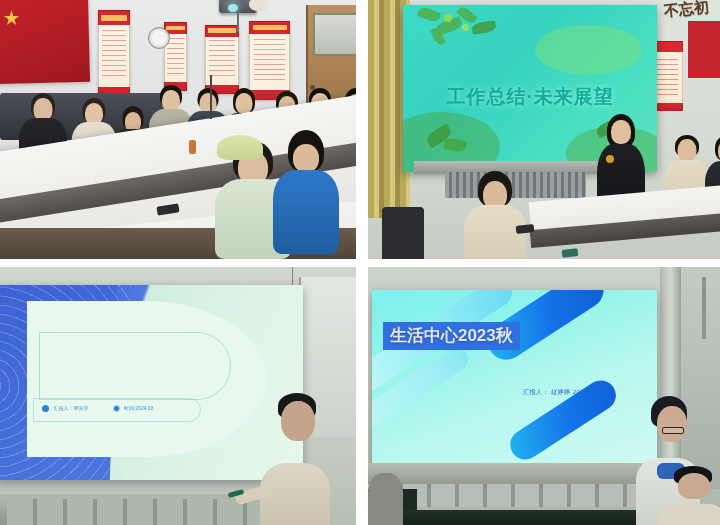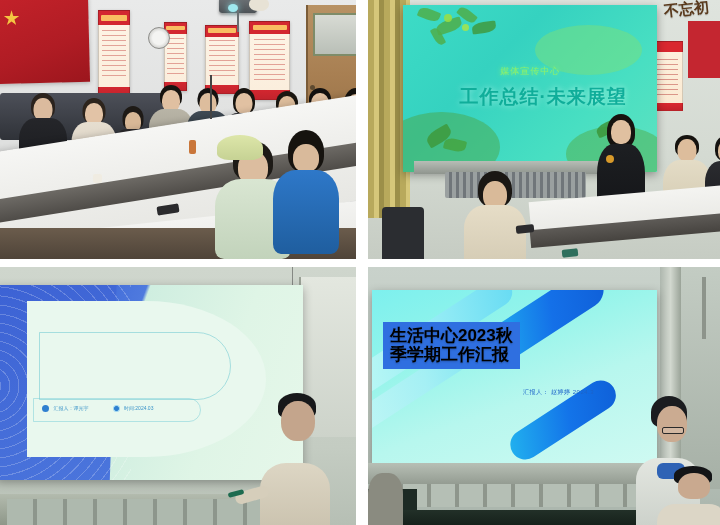--- a/index.html
+++ b/index.html
@@ -125,21 +125,21 @@
   .p4-bar{position:absolute;border-radius:999px;}
   .p4-bar.b1{left:38%;top:4%;width:46%;height:21%;
      background:linear-gradient(115deg,#21b7f0 0%,#1470e8 55%,#0f5fd8 100%);transform:rotate(-33deg);}
   .p4-bar.b2{left:-12%;top:18%;width:66%;height:16%;
      background:linear-gradient(115deg,#c7fbf6 0%,#8fe9f6 60%,#62d8f4 100%);transform:rotate(-33deg);opacity:.9;}
   .p4-bar.b3{left:46%;top:66%;width:42%;height:17%;
      background:linear-gradient(115deg,#22b4ef 0%,#1374e9 55%,#0f5fd8 100%);transform:rotate(-33deg);}
   .p4-bar.b4{left:-22%;top:56%;width:60%;height:13%;
      background:linear-gradient(115deg,#d9fcf8 0%,#a7eef7 70%,#7fe2f5 100%);transform:rotate(-33deg);opacity:.75;}
   .p4-titlebox{position:absolute;left:4%;top:18%;padding:4px 7px 5px 7px;background:#2f6fe0;}
-  .p4-titlebox div{color:#000000;font-size:17px;font-weight:bold;line-height:1.12;white-space:nowrap;
+  .p4-titlebox div{color:#e5e5e5;font-size:17px;font-weight:bold;line-height:1.12;white-space:nowrap;
      text-shadow:0 1px 2px rgba(0,0,0,.25);}
   .p4-meta{position:absolute;left:53%;top:56%;color:#1c63c9;font-size:6px;white-space:nowrap;letter-spacing:.5px;}
   .p4-pillar{left:83%;top:0%;width:6%;height:84%;background:linear-gradient(90deg,#aeb7ae,#d2d8cf,#9aa398);}
   .p4-wallR{left:89%;top:0%;width:11%;height:86%;background:linear-gradient(180deg,#c3ccc3,#a6b0a6);}
   .p4-pipe{left:95%;top:4%;width:4px;height:24%;background:#8d948b;}
   .p4-sill{left:0%;top:76%;width:83%;height:8%;background:linear-gradient(180deg,#b7bfb5,#949c92);}
   .p4-panes{left:2%;top:84%;width:78%;height:9%;
      background:repeating-linear-gradient(90deg,#b5bfb5 0 24px,#8e968c 24px 28px);}
   .p4-girl-head{left:82%;top:54%;width:30px;height:36px;border-radius:48% 48% 45% 45%;background:#cbab91;}
   .p4-girl-hair{left:80.5%;top:50%;width:36px;height:32px;border-radius:50% 50% 32% 32%;background:#1b1c1f;}
@@ -279,22 +279,21 @@
         <div class="p2-leaf" style="left:6%;top:2%;width:22px;height:11px;transform:rotate(22deg);"></div>
         <div class="p2-leaf" style="left:13%;top:9%;width:26px;height:12px;transform:rotate(-18deg);"></div>
         <div class="p2-leaf" style="left:21%;top:3%;width:20px;height:10px;transform:rotate(40deg);"></div>
         <div class="p2-leaf" style="left:27%;top:10%;width:24px;height:11px;transform:rotate(-8deg);background:#3f9a3e;"></div>
         <div class="p2-leaf" style="left:10%;top:16%;width:18px;height:9px;transform:rotate(62deg);"></div>
         <div class="p2-leaf" style="left:16%;top:5%;width:8px;height:8px;border-radius:50%;background:#9ede3f;"></div>
         <div class="p2-leaf" style="left:23%;top:11%;width:7px;height:7px;border-radius:50%;background:#a8e44a;"></div>
         <div class="p2-leaf" style="left:9%;top:74%;width:26px;height:14px;transform:rotate(-30deg);background:#3e9a3c;"></div>
         <div class="p2-leaf" style="left:16%;top:80%;width:22px;height:12px;transform:rotate(14deg);background:#44a441;"></div>
         <div class="p2-leaf" style="left:76%;top:70%;width:24px;height:12px;transform:rotate(-24deg);background:#3c9639;"></div>
-        <div class="p2-sub" style="top:36%;">媒体宣传中心</div>
-        <div class="p2-title" style="top:47%;margin-left:13px;">工作总结·未来展望</div>
+        <div class="p2-title" style="top:47%;">工作总结·未来展望</div>
       </div>
     </div>
 
     <div class="layer p2-sill"></div>
     <div class="layer p2-radiator"></div>
 
     <div class="person" style="left:64%;top:44%;width:16%;height:48%;">
       <div class="hair" style="top:0;width:28px;height:34px;background:#16130f;"></div>
       <div class="head" style="top:6px;width:20px;height:24px;background:#e0c0a0;"></div>
       <div class="body" style="top:30px;width:48px;height:86px;background:linear-gradient(180deg,#1d1f22,#121316);"></div>
@@ -365,21 +364,20 @@
     <div class="layer p4-pipe"></div>
 
     <div class="layer p4-frame">
       <div class="layer p4-screen">
         <div class="p4-bar b2"></div>
         <div class="p4-bar b4"></div>
         <div class="p4-bar b1"></div>
         <div class="p4-bar b3"></div>
         <div class="p4-titlebox">
           <div>生活中心2023秋</div>
-          <div>季学期工作汇报</div>
         </div>
         <div class="p4-meta">汇报人： 赵婷婷   2024.3</div>
       </div>
     </div>
 
     <div class="layer p4-sill"></div>
     <div class="layer p4-panes"></div>
     <div class="layer p4-dark-l"></div>
     <div class="layer p4-dark-b"></div>
     <div class="layer p4-sideguy"></div>

